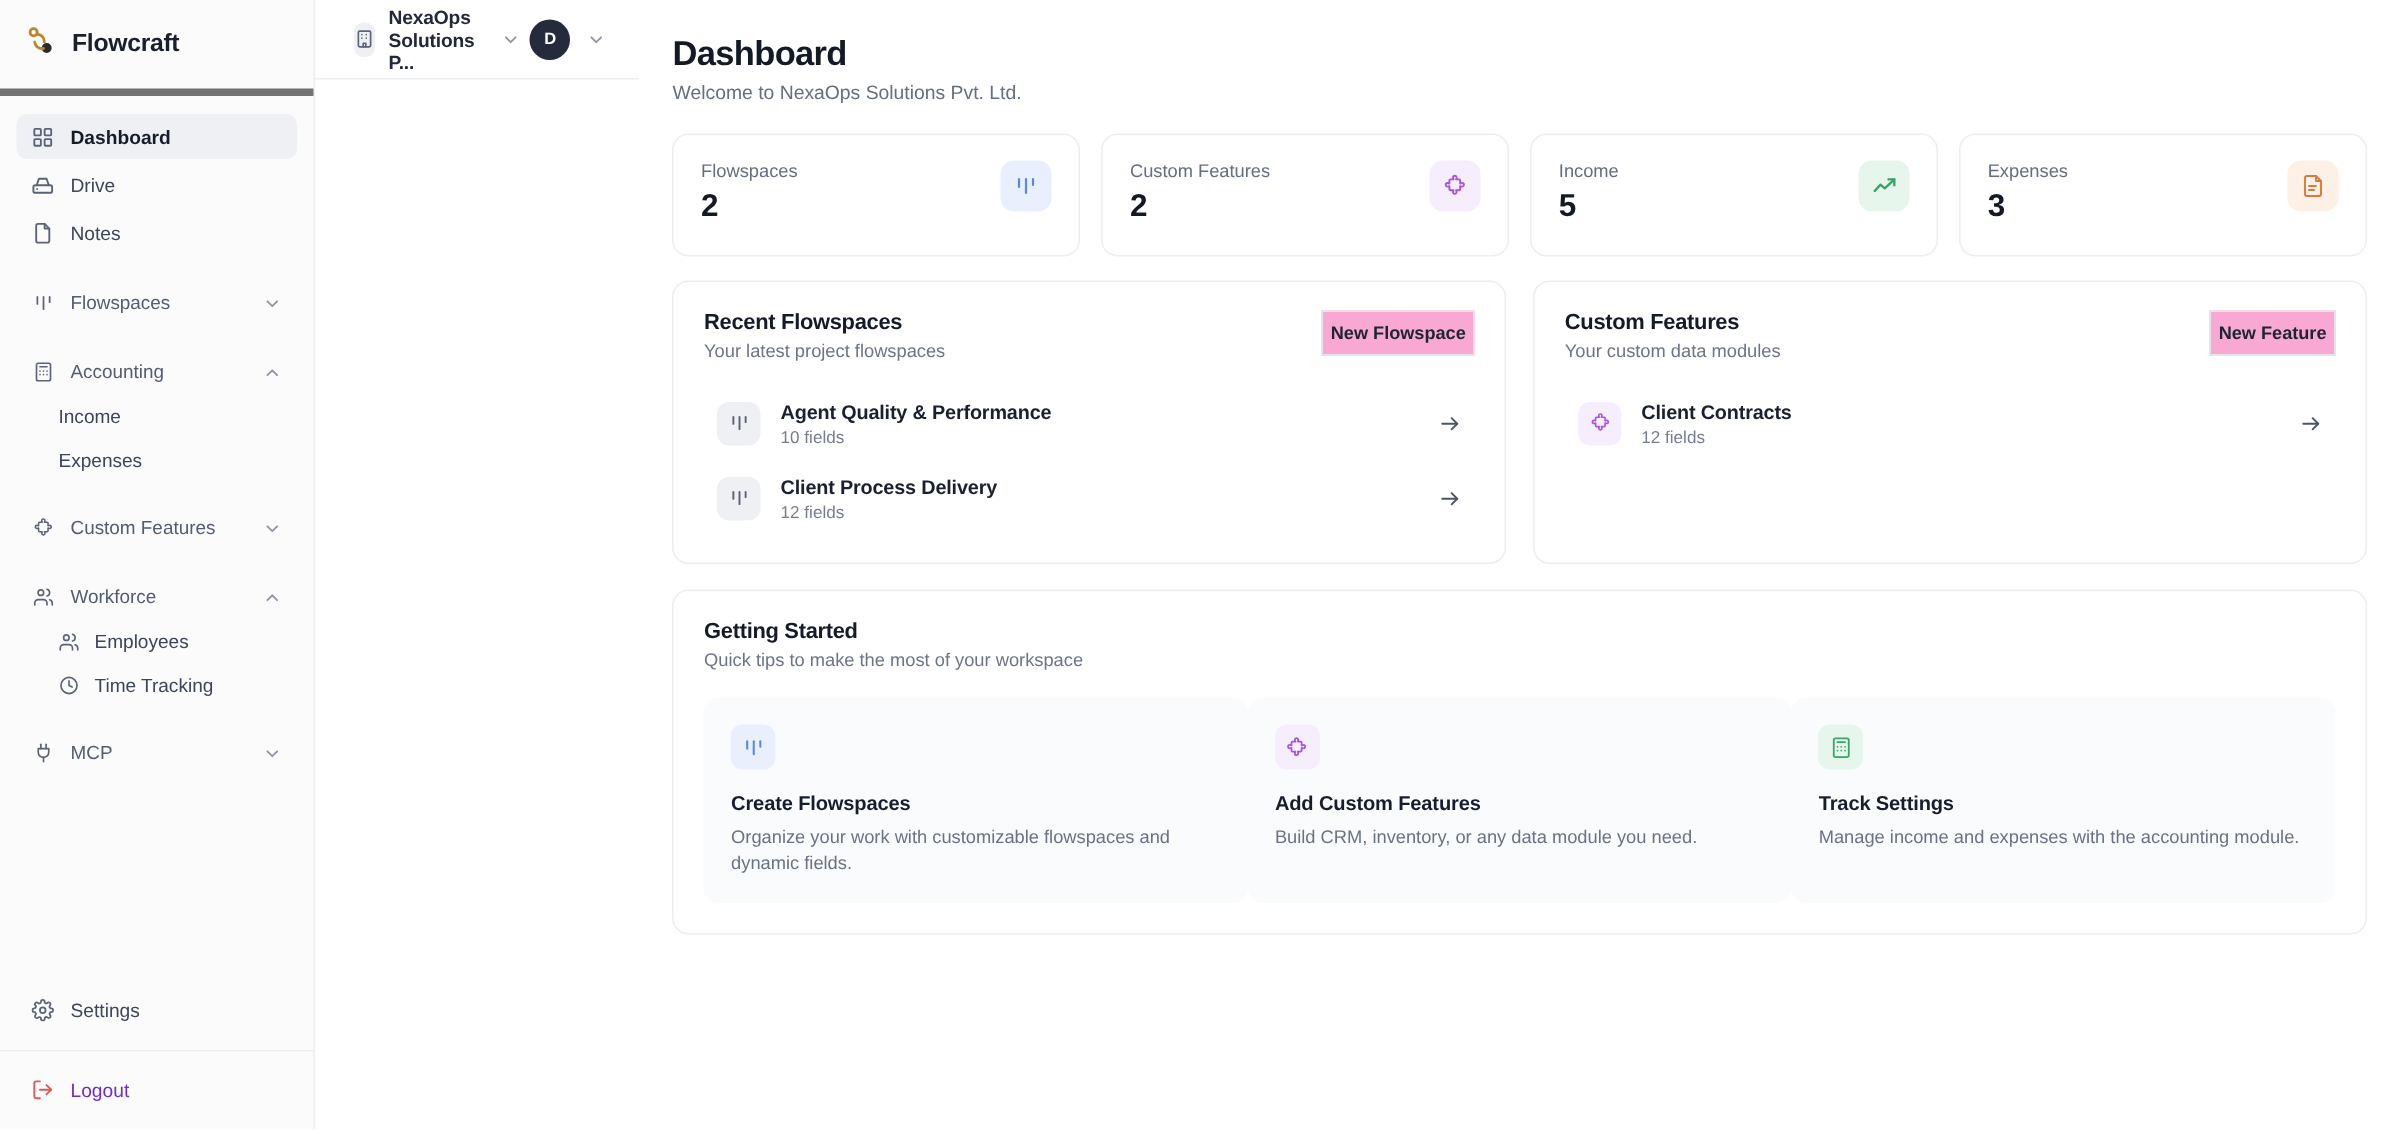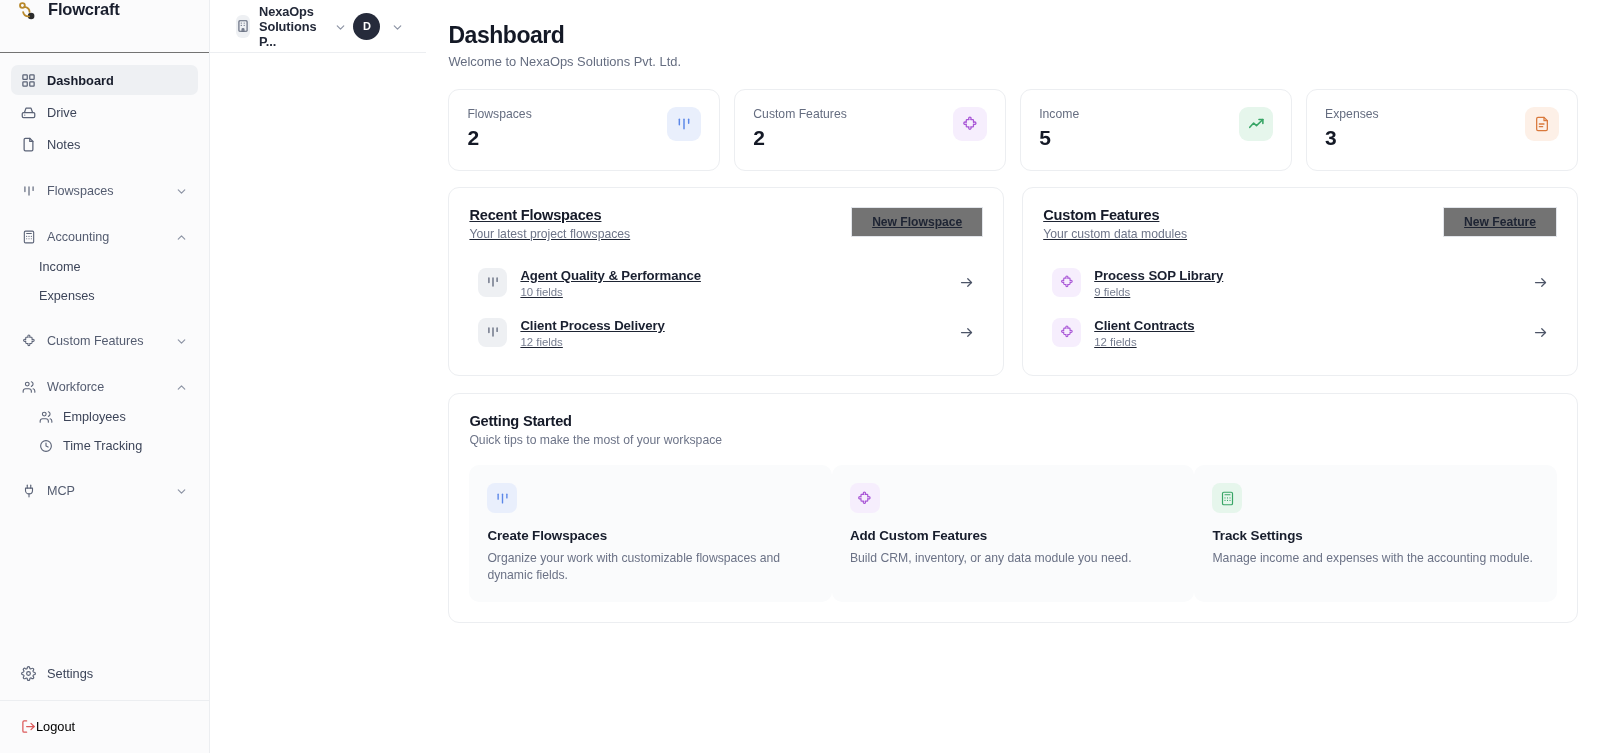--- a/index.html
+++ b/index.html
@@ -15,24 +15,24 @@
   
   .sidebar {
     width: 210px; height: 753px;
     background: #fbfbfc;
     border-right: 1px solid #eceef1;
     display: flex; flex-direction: column;
     flex: 0 0 210px;
     position: relative;
   }
   .brand {
-    height: 53px;
-    display: flex; gap: 10px;
+    height: 64px;
+    display: flex; align-items: center; gap: 10px;
     padding: 0 16px;
-    border-bottom: 1px solid #737373;
+    border-bottom: 5px solid #737373;
   }
   .brand-name { font-size: 16.5px; font-weight: 700; letter-spacing: -0.2px; color: #1a1f2e; }
   .nav { padding: 12px 11px 0 11px; flex: 1 1 auto; overflow: hidden; }
 
   .nav-item {
     display: flex; align-items: center; gap: 11px;
     height: 30px; padding: 0 10px;
     border-radius: 7px;
     font-size: 12.8px; color: #3d4559;
     cursor: pointer; margin-bottom: 2px;
@@ -64,23 +64,23 @@
   .sub-icon { width: 14px; height: 14px; flex: 0 0 14px; color: #5b6377; display:flex; align-items:center; justify-content:center;}
 
   .nav-spacer { height: 15px; }
 
   .sidebar-bottom { padding: 0 11px 0 11px; }
   .sidebar-footer {
     border-top: 1px solid #eceef1;
     padding: 10px 11px 12px 11px;
   }
   .logout {
-    display: flex; align-items: center; 
+    display: flex; align-items: center; gap: 11px;
     height: 30px; padding: 0 10px; border-radius: 7px;
-    font-size: 12.8px; color: #000000; cursor: pointer;
+    font-size: 12.8px; color: #6d28d9; cursor: pointer;
   }
 
   
   .main { flex: 1 1 auto; height: 753px; display: flex; background: #ffffff; min-width: 0; }
   .topbar {
     height: 53px; flex: 0 0 53px;
     border-bottom: 1px solid #eceef1;
     display: flex; align-items: center;
     padding: 0 22px 0 20px;
     background: #ffffff;
@@ -121,34 +121,34 @@
     width: 34px; height: 34px; border-radius: 9px;
     display: flex; align-items: center; justify-content: center; flex: 0 0 34px;
   }
   .ico-blue { background: #e9effc; color: #5b87e8; }
   .ico-purple { background: #f6eefd; color: #a855d6; }
   .ico-green { background: #e6f6ec; color: #38a566; }
   .ico-orange { background: #fdf0e7; color: #d9793c; }
   .ico-gray { background: #eef0f3; color: #5b6377; }
 
   
-  .panels { display: flex; gap: 18px; margin-top: 16px; text-decoration: underline; }
+  .panels { display: flex; gap: 18px; margin-top: 16px; }
   .panel {
     flex: 1 1 0; min-width: 0;
     background: #fff; border: 1px solid #eceef1; border-radius: 11px;
     padding: 19px 20px 18px 20px;
   }
   .panel-head { display: flex; align-items: flex-start; }
   .panel-title { font-size: 14.6px; font-weight: 700; color: #151a28; letter-spacing: -0.2px; }
   .panel-sub { font-size: 12.2px; color: #6d7488; margin-top: 4px; }
   .btn {
     margin-left: auto;
-    border: 1px solid #e2e5ea; background: #737373; border-radius: 0;
+    border: 1px solid #e2e5ea; background: #f9a8d4; border-radius: 0;
     font-size: 12.1px; font-weight: 700; color: #1e2433;
-    padding: 7px 20px; cursor: pointer;
+    padding: 7px 5px; cursor: pointer;
     font-family: "Liberation Sans", sans-serif;
     white-space: nowrap;
   }
 
   .list { margin-top: 16px; }
   .list-item {
     display: flex; align-items: center; gap: 13px;
     padding: 9px 9px; border-radius: 9px; cursor: pointer;
   }
   .li-ico { width: 29px; height: 29px; border-radius: 8px; display: flex; align-items: center; justify-content: center; flex: 0 0 29px; }
@@ -526,37 +526,20 @@
 
         <div class="panel">
           <div class="panel-head">
             <div>
               <div class="panel-title">Custom Features</div>
               <div class="panel-sub">Your custom data modules</div>
             </div>
             <button class="btn">New Feature</button>
           </div>
           <div class="list">
-            <div class="list-item">
-              <span class="li-ico ico-purple">
-                <svg width="14" height="14" viewBox="0 0 24 24" fill="none" stroke="currentColor" stroke-width="1.9" stroke-linecap="round" stroke-linejoin="round">
-                  <path d="M10 3.5a1.8 1.8 0 0 1 3.6 0c0 .9-.5 1.2-.5 1.9h3.1a1 1 0 0 1 1 1v3.1c.7 0 1-.5 1.9-.5a1.8 1.8 0 0 1 0 3.6c-.9 0-1.2-.5-1.9-.5v3.1a1 1 0 0 1-1 1h-3.1c0 .7.5 1 .5 1.9a1.8 1.8 0 0 1-3.6 0c0-.9.5-1.2.5-1.9H7.4a1 1 0 0 1-1-1v-3.1c-.7 0-1 .5-1.9.5a1.8 1.8 0 0 1 0-3.6c.9 0 1.2.5 1.9.5V6.4a1 1 0 0 1 1-1h3.1c0-.7-.5-1-.5-1.9z"></path>
-                </svg>
-              </span>
-              <span class="li-text">
-                <span class="li-title">Process SOP Library</span>
-                <span class="li-meta" style="display:block">9 fields</span>
-              </span>
-              <span class="li-arrow">
-                <svg width="15" height="15" viewBox="0 0 24 24" fill="none" stroke="currentColor" stroke-width="2" stroke-linecap="round" stroke-linejoin="round">
-                    <line x1="4" y1="12" x2="20" y2="12"></line>
-                    <polyline points="14 6 20 12 14 18"></polyline>
-                  </svg>
-              </span>
-            </div>
             <div class="list-item">
               <span class="li-ico ico-purple">
                 <svg width="14" height="14" viewBox="0 0 24 24" fill="none" stroke="currentColor" stroke-width="1.9" stroke-linecap="round" stroke-linejoin="round">
                   <path d="M10 3.5a1.8 1.8 0 0 1 3.6 0c0 .9-.5 1.2-.5 1.9h3.1a1 1 0 0 1 1 1v3.1c.7 0 1-.5 1.9-.5a1.8 1.8 0 0 1 0 3.6c-.9 0-1.2-.5-1.9-.5v3.1a1 1 0 0 1-1 1h-3.1c0 .7.5 1 .5 1.9a1.8 1.8 0 0 1-3.6 0c0-.9.5-1.2.5-1.9H7.4a1 1 0 0 1-1-1v-3.1c-.7 0-1 .5-1.9.5a1.8 1.8 0 0 1 0-3.6c.9 0 1.2.5 1.9.5V6.4a1 1 0 0 1 1-1h3.1c0-.7-.5-1-.5-1.9z"></path>
                 </svg>
               </span>
               <span class="li-text">
                 <span class="li-title">Client Contracts</span>
                 <span class="li-meta" style="display:block">12 fields</span>
               </span>

